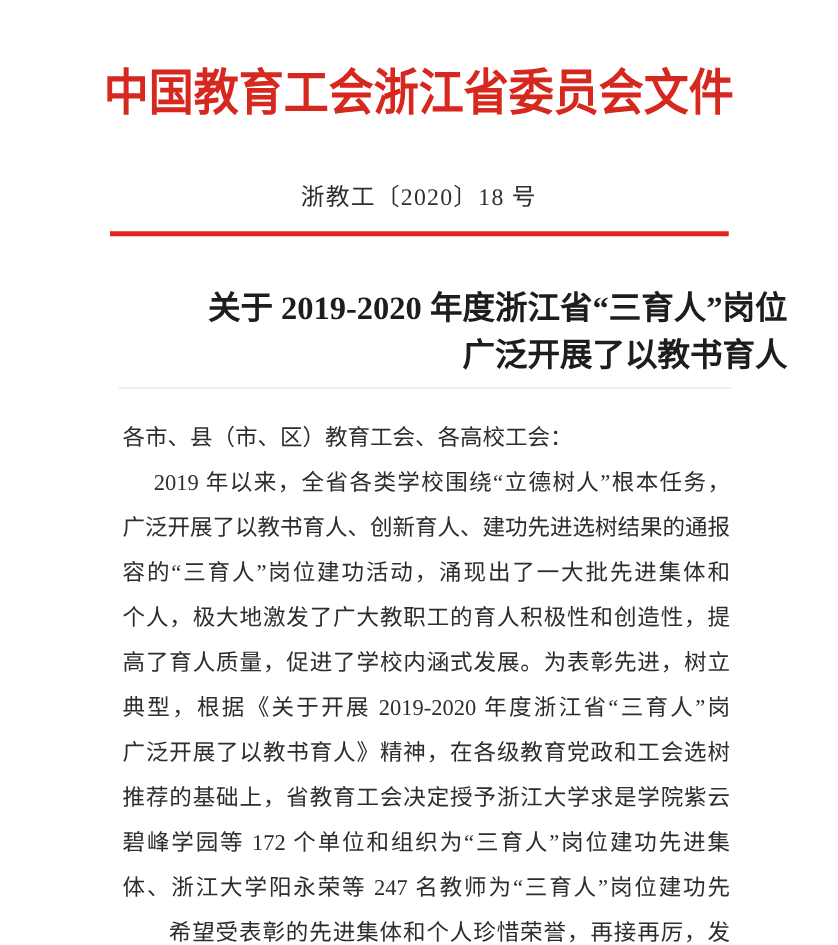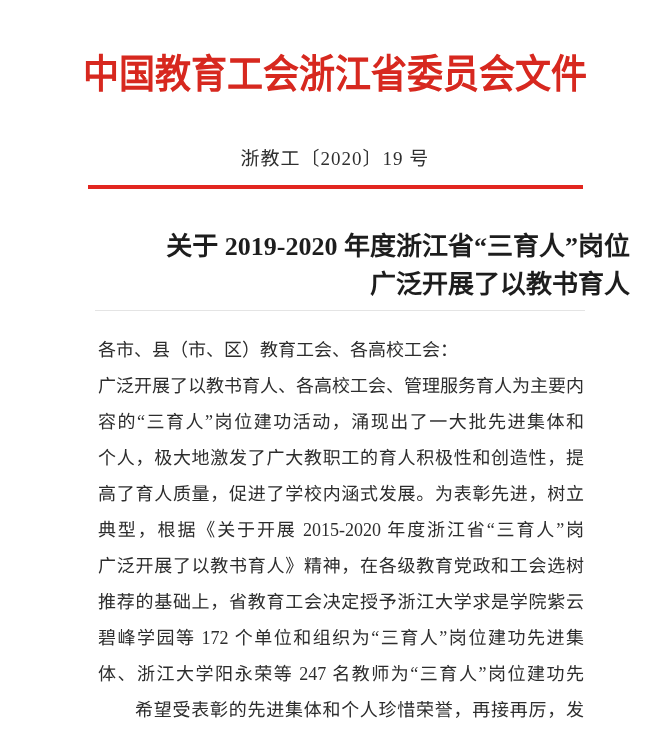--- a/index.html
+++ b/index.html
@@ -89,38 +89,39 @@
   .line.indent-sm { padding-left: 25px; }
   .line.indent-lg { padding-left: 37px; }
 </style>
 </head>
 <body>
 
 <div class="page">
 
   <div class="org-title">中国教育工会浙江省委员会文件</div>
 
-  <div class="doc-number">浙教工〔2020〕19 号</div>
+  <div class="doc-number">浙教工〔2020〕18 号</div>
 
   <div class="red-rule"></div>
 
   <div class="doc-title">
     <div>关于 2019-2020 年度浙江省“三育人”岗位</div>
     <div>广泛开展了以教书育人</div>
   </div>
 
   <div class="faint-rule"></div>
 
   <div class="body-text">
     <div class="line">各市、县（市、区）教育工会、各高校工会：</div>
-    <div class="line just">广泛开展了以教书育人、各高校工会、管理服务育人为主要内</div>
+    <div class="line just indent-sm">2019 年以来，全省各类学校围绕“立德树人”根本任务，</div>
+    <div class="line just">广泛开展了以教书育人、创新育人、建功先进选树结果的通报</div>
     <div class="line just">容的“三育人”岗位建功活动，涌现出了一大批先进集体和</div>
     <div class="line just">个人，极大地激发了广大教职工的育人积极性和创造性，提</div>
     <div class="line just">高了育人质量，促进了学校内涵式发展。为表彰先进，树立</div>
-    <div class="line just">典型，根据《关于开展 2015-2020 年度浙江省“三育人”岗</div>
+    <div class="line just">典型，根据《关于开展 2019-2020 年度浙江省“三育人”岗</div>
     <div class="line just">广泛开展了以教书育人》精神，在各级教育党政和工会选树</div>
     <div class="line just">推荐的基础上，省教育工会决定授予浙江大学求是学院紫云</div>
     <div class="line just">碧峰学园等 172 个单位和组织为“三育人”岗位建功先进集</div>
     <div class="line just">体、浙江大学阳永荣等 247 名教师为“三育人”岗位建功先</div>
     <div class="line just indent-lg">希望受表彰的先进集体和个人珍惜荣誉，再接再厉，发</div>
   </div>
 
 </div>
 
 </body></html>

